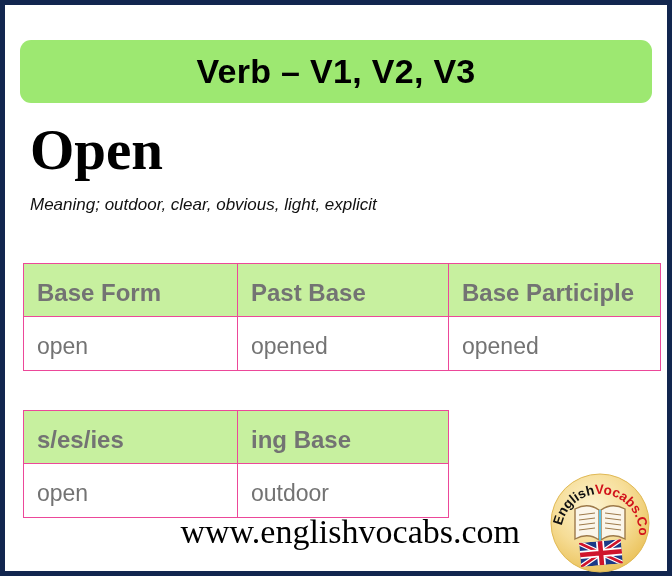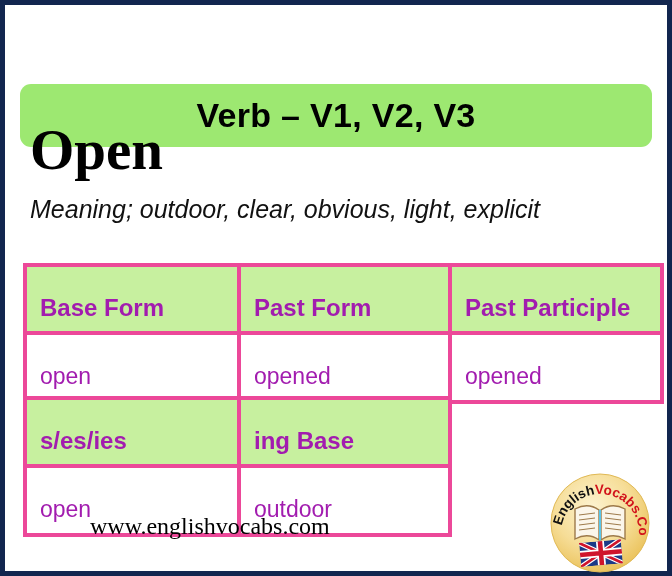--- a/index.html
+++ b/index.html
@@ -32,21 +32,20 @@
     position: absolute;
     left: 15px;
     top: 35px;
     width: 632px;
     height: 63px;
     background: #9de871;
     border-radius: 11px;
     display: flex;
     align-items: center;
     justify-content: center;
-    margin-top: 44px;
   }
   .banner-text {
     font-family: "Liberation Sans", sans-serif;
     font-weight: bold;
     font-size: 34px;
     color: #000000;
     letter-spacing: 0.3px;
     white-space: nowrap;
   }
 
@@ -60,38 +59,38 @@
     font-size: 57px;
     line-height: 1;
     color: #000000;
   }
   .meaning {
     position: absolute;
     left: 25px;
     top: 190px;
     font-family: "Liberation Sans", sans-serif;
     font-style: italic;
-    font-size: 25px;
+    font-size: 17px;
     color: #111111;
     white-space: nowrap;
   }
 
   
   .vtable {
     position: absolute;
     border-collapse: collapse;
     table-layout: fixed;
   }
   .vtable td {
-    border: 4px solid #ec4899;
-    padding: 18px 0 0 13px;
+    border: 1px solid #ec4899;
+    padding: 6px 0 0 13px;
     height: 47px;
     vertical-align: middle;
     font-size: 23px;
-    color: #a21caf;
+    color: #737373;
   }
   .vtable thead td {
     background: #c7f09f;
     font-weight: bold;
     font-size: 24px;
     height: 46px;
   }
   .vtable tbody td {
     background: #ffffff;
     font-weight: normal;
@@ -101,35 +100,35 @@
     left: 18px;
     top: 258px;
     width: 637px;
   }
   #table-forms col.c1 { width: 214px; }
   #table-forms col.c2 { width: 211px; }
   #table-forms col.c3 { width: 212px; }
 
   #table-inflections {
     left: 18px;
-    top: 391px;
+    top: 405px;
     width: 425px;
   }
   #table-inflections col.c1 { width: 214px; }
   #table-inflections col.c2 { width: 211px; }
 
   
   .site-url {
     position: absolute;
     left: 85px;
     top: 508px;
     width: 430px;
-    text-align: left;
+    text-align: right;
     font-family: "Liberation Serif", serif;
-    font-size: 24px;
+    font-size: 34px;
     color: #000000;
     white-space: nowrap;
   }
 
   
   .logo {
     position: absolute;
     left: 543px;
     top: 466px;
     width: 104px;
@@ -153,22 +152,22 @@
 
     <table class="vtable" id="table-forms">
       <colgroup>
         <col class="c1">
           <col class="c2">
           <col class="c3">
       </colgroup>
       <thead>
         <tr>
           <td>Base Form</td>
-          <td>Past Form</td>
-          <td>Past Participle</td>
+          <td>Past Base</td>
+          <td>Base Participle</td>
         </tr>
       </thead>
       <tbody>
         <tr>
           <td>open</td>
           <td>opened</td>
           <td>opened</td>
         </tr>
       </tbody>
     </table>

